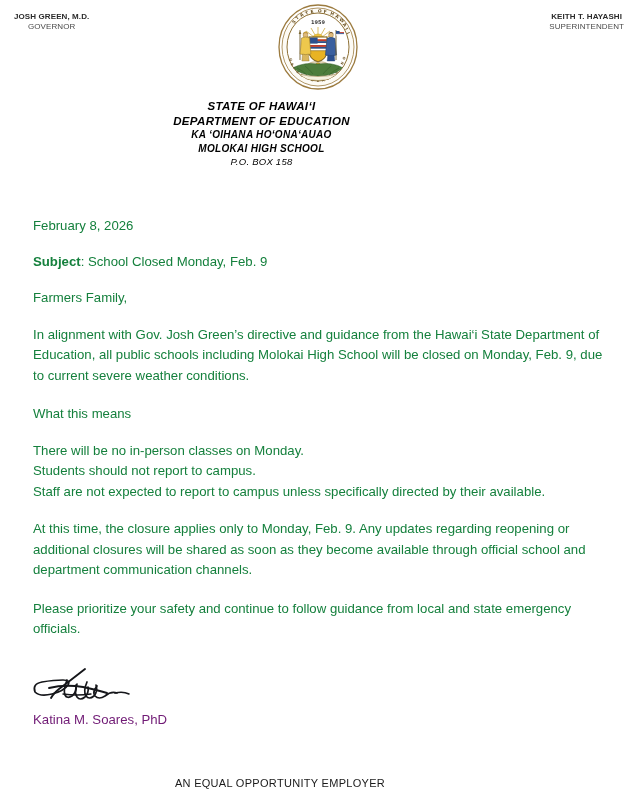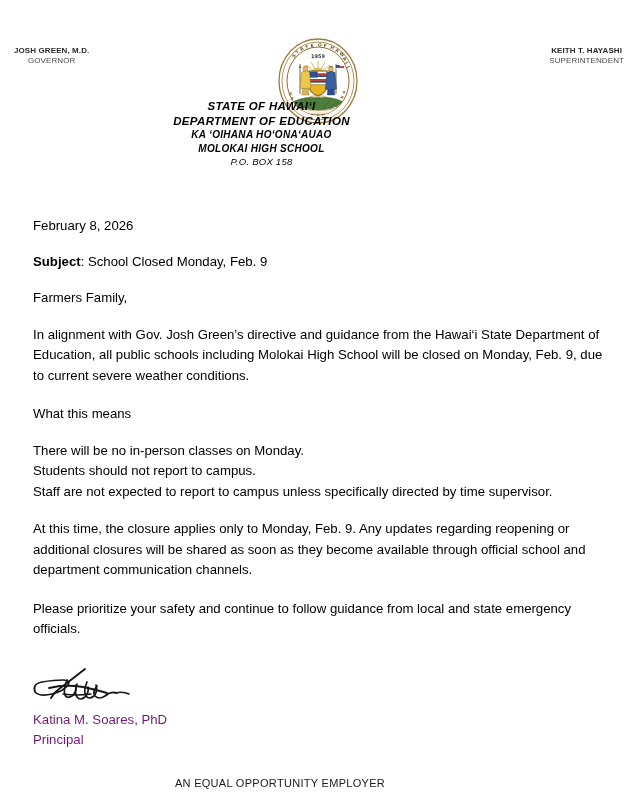--- a/index.html
+++ b/index.html
@@ -23,21 +23,20 @@
     background: #ffffff;
   }
 
   
   .letterhead {
     position: absolute;
     top: 0;
     left: 0;
     width: 636px;
     height: 96px;
-    margin-top: 34px;
   }
   .official-block {
     position: absolute;
     top: 12px;
     text-align: center;
     line-height: 1.25;
   }
   .official-left  { left: 14px; }
   .official-right { right: 12px; }
   .official-name {
@@ -103,21 +102,21 @@
   
   .body-area {
     position: absolute;
     left: 33px;
     top: 216px;
     width: 572px;
   }
   .para {
     font-size: 13.2px;
     line-height: 20.5px;
-    color: #000000;
+    color: #15803d;
     margin: 0 0 18px 0;
     text-align: left;
   }
   .para b { font-weight: bold; }
 
   .date-line   { margin-bottom: 15px; }
   .subject-line{ margin-bottom: 16px; }
   .salutation  { margin-bottom: 16px; }
   .heading-line{ margin-bottom: 16px; }
   .list-block  { margin-bottom: 17px; }
@@ -306,21 +305,21 @@
 
     <div class="para salutation">Farmers Family,</div>
 
     <div class="para">In alignment with Gov. Josh Green’s directive and guidance from the Hawai‘i State Department of Education, all public schools including Molokai High School will be closed on Monday, Feb. 9, due to current severe weather conditions.</div>
 
     <div class="para heading-line">What this means</div>
 
     <div class="para list-block">
       <div>There will be no in-person classes on Monday.</div>
       <div>Students should not report to campus.</div>
-      <div>Staff are not expected to report to campus unless specifically directed by time supervisor.</div>
+      <div>Staff are not expected to report to campus unless specifically directed by their available.</div>
     </div>
 
     <div class="para">At this time, the closure applies only to Monday, Feb. 9. Any updates regarding reopening or additional closures will be shared as soon as they become available through official school and department communication channels.</div>
 
     <div class="para">Please prioritize your safety and continue to follow guidance from local and state emergency officials.</div>
 
   </div>
 
   <div class="sign-area">
 
@@ -334,18 +333,17 @@
           <path d="M48 22 q-3 9 0 13 q3 4 8 0 q4 -4 3 -10" stroke-width="1.7"></path>
           <path d="M58 20 q-4 9 -1 14 q3 4 8 0 q4 -5 2 -11" stroke-width="1.7"></path>
           <path d="M68 24 q-5 6 -2 10 q4 4 10 0 q6 -5 12 -3" stroke-width="1.7"></path>
           <path d="M86 31 q8 -2 14 1" stroke-width="1.6"></path>
           <path d="M34 32 q14 2 28 0" stroke-width="1.3"></path>
         </g>
       </svg>
     </div>
 
     <div class="sign-name">Katina M. Soares, PhD</div>
-    <div class="sign-title">Principal</div>
   </div>
 
   <div class="footer">AN EQUAL OPPORTUNITY EMPLOYER</div>
 
 </div>
 
 </body></html>

